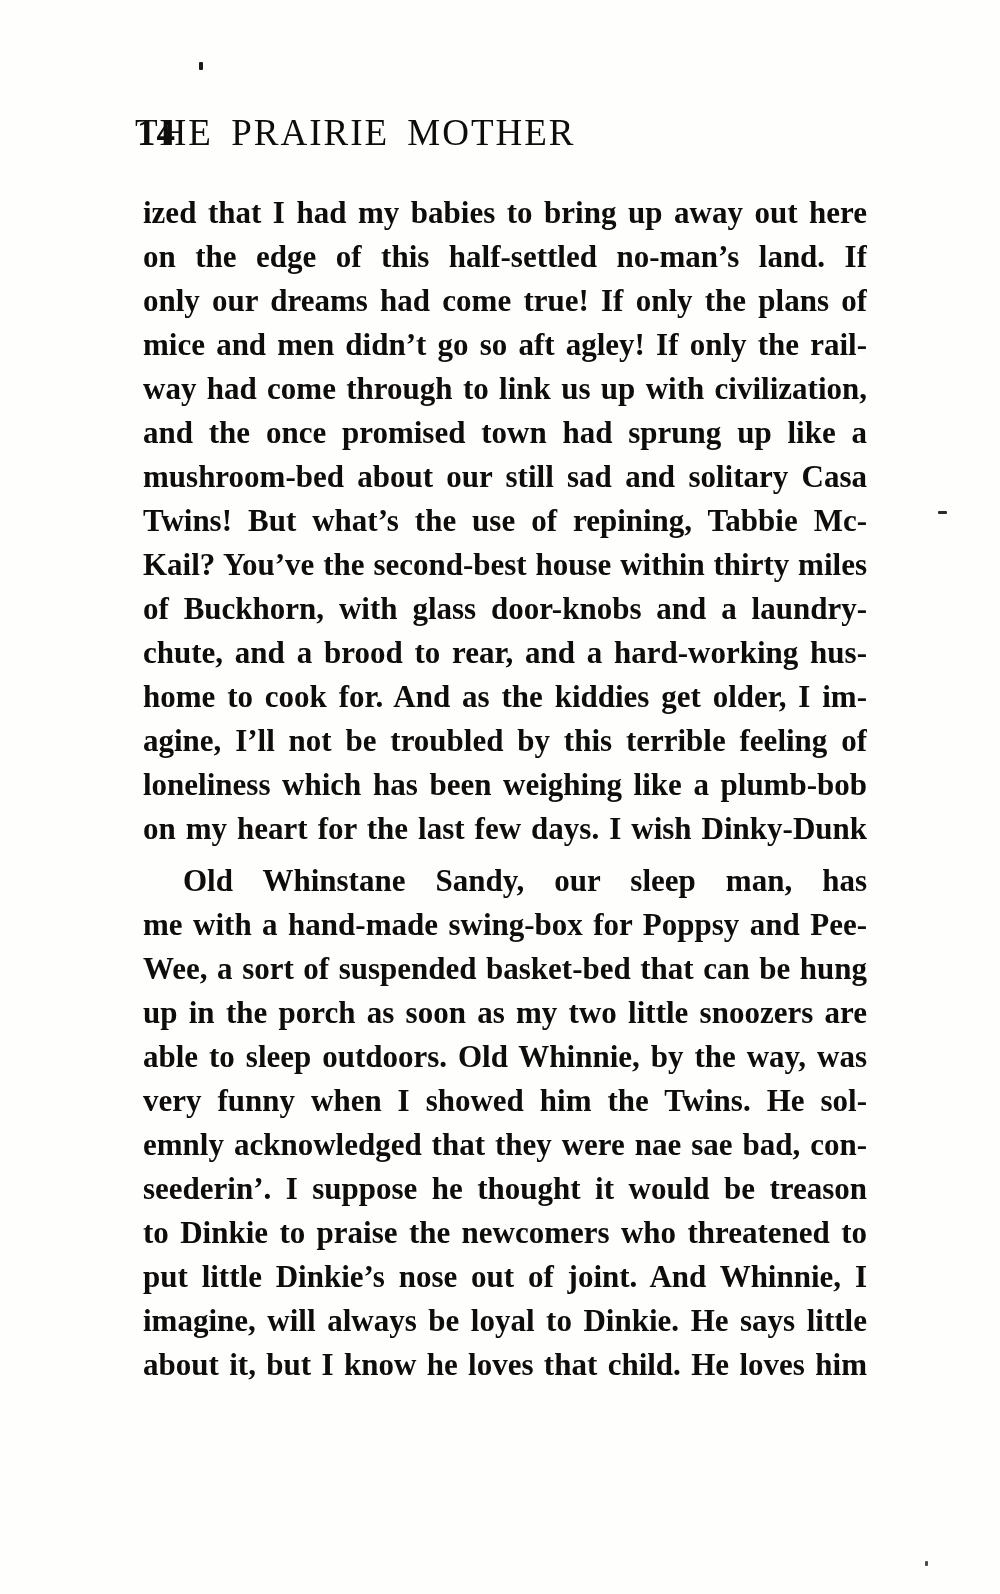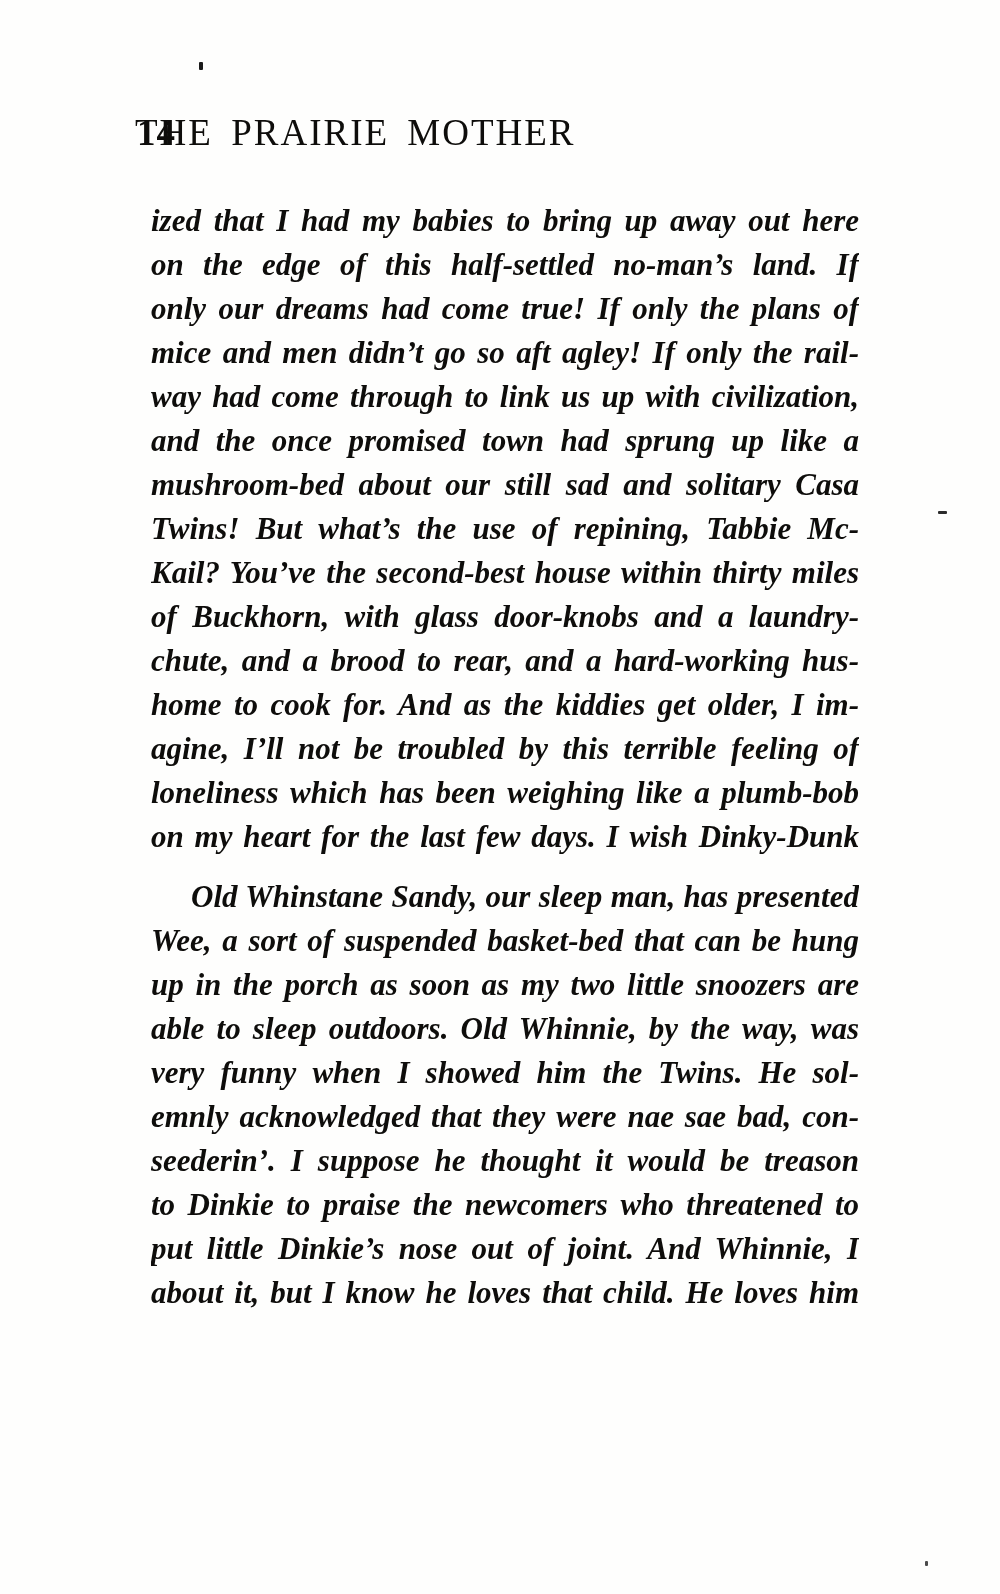--- a/index.html
+++ b/index.html
@@ -43,21 +43,21 @@
   }
   .page-body {
     position: absolute;
     left: 135px;
     top: 183px;
     width: 740px;
     font-size: 31px;
     font-weight: bold;
     line-height: 44px;
   }
-  .para { margin: 16px; font-style: italic; }
+  .para { margin: 8px; }
   .text-line {
     text-align: justify;
     text-align-last: justify;
     height: 44px;
     overflow: hidden;
   }
   .indent { text-indent: 40px; }
   .speck {
     position: absolute;
     background: #1a1a1a;
@@ -92,28 +92,30 @@
       <div class="text-line">of Buckhorn, with glass door-knobs and a laundry-</div>
       <div class="text-line">chute, and a brood to rear, and a hard-working hus-</div>
       <div class="text-line">home to cook for. And as the kiddies get older, I im-</div>
       <div class="text-line">agine, I’ll not be troubled by this terrible feeling of</div>
       <div class="text-line">loneliness which has been weighing like a plumb-bob</div>
       <div class="text-line">on my heart for the last few days. I wish Dinky-Dunk</div>
     </div>
 
     <div class="para">
       <div class="text-line indent">Old Whinstane Sandy, our sleep man, has presented</div>
+      <div class="text-line">me with a hand-made swing-box for Poppsy and Pee-</div>
       <div class="text-line">Wee, a sort of suspended basket-bed that can be hung</div>
       <div class="text-line">up in the porch as soon as my two little snoozers are</div>
       <div class="text-line">able to sleep outdoors. Old Whinnie, by the way, was</div>
       <div class="text-line">very funny when I showed him the Twins. He sol-</div>
       <div class="text-line">emnly acknowledged that they were nae sae bad, con-</div>
       <div class="text-line">seederin’. I suppose he thought it would be treason</div>
       <div class="text-line">to Dinkie to praise the newcomers who threatened to</div>
       <div class="text-line">put little Dinkie’s nose out of joint. And Whinnie, I</div>
+      <div class="text-line">imagine, will always be loyal to Dinkie. He says little</div>
       <div class="text-line">about it, but I know he loves that child. He loves him</div>
     </div>
 
   </main>
 
   <div class="speck speck-1"></div>
   <div class="speck speck-2"></div>
   <div class="speck speck-3"></div>
 
 </div>

